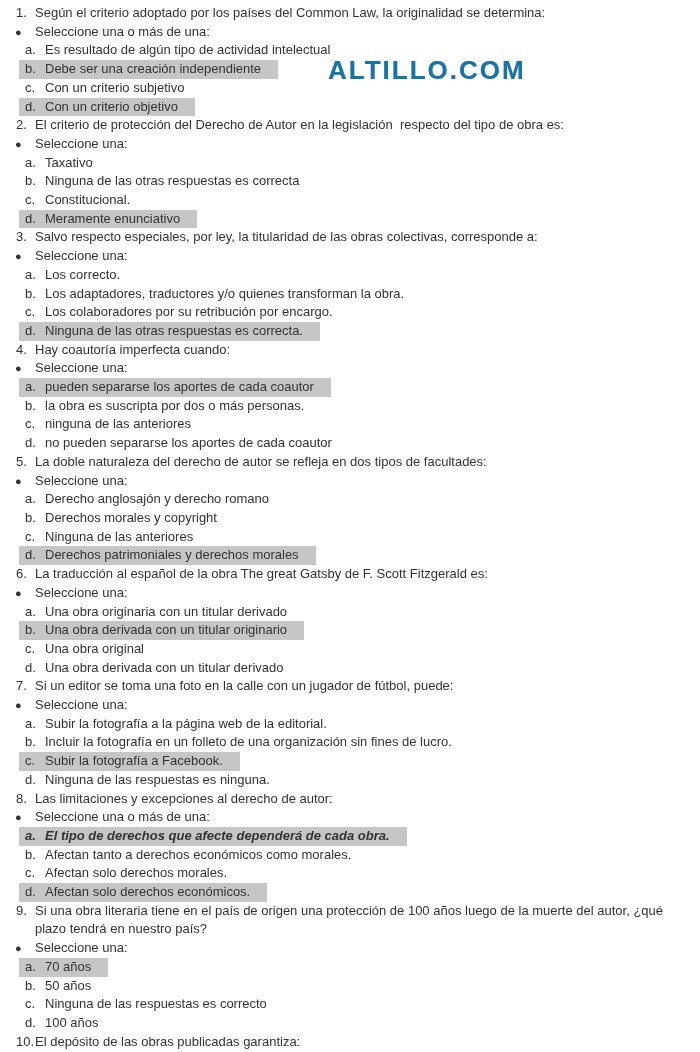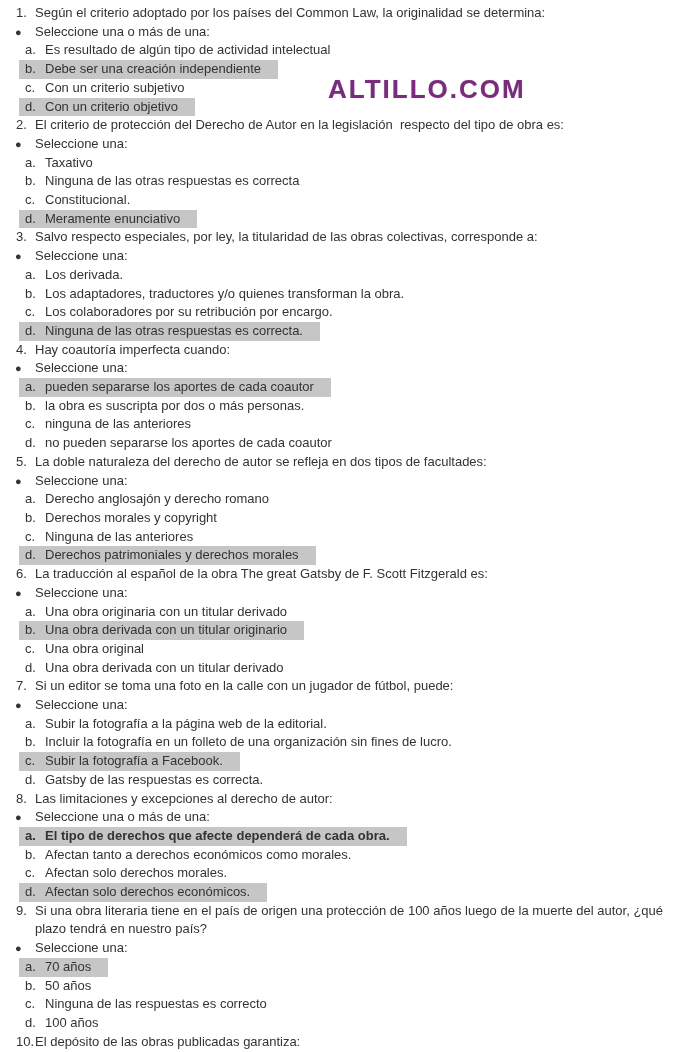--- a/index.html
+++ b/index.html
@@ -16,25 +16,25 @@
     font-family: "Liberation Sans", "DejaVu Sans", sans-serif;
     font-size: 13px;
     line-height: 18.7px;
     color: #333333;
     padding-top: 4px;
     box-sizing: border-box;
   }
   .watermark {
     position: absolute;
     left: 328px;
-    top: 76px;
+    top: 57px;
     font-size: 26px;
     line-height: 26px;
     font-weight: bold;
-    color: #701a75;
+    color: #0369a1;
     letter-spacing: 2px;
     opacity: 0.92;
     text-shadow: 0 0 1px #a5a5a5;
     pointer-events: none;
     white-space: nowrap;
   }
   .row {
     display: flex;
     align-items: baseline;
   }
@@ -57,21 +57,21 @@
   }
   
   .o-row { padding-left: 19px; }
   .opt-inner {
     display: inline-block;
   }
   .opt-inner.hl {
     background: #c6c6c6;
     padding-right: 17px;
   }
-  .opt-inner.bold { font-weight: bold; }
+  .opt-inner.bold { font-weight: bold; font-style: italic; }
   .o-letter {
     display: inline-block;
     width: 26px;
     padding-left: 6px;
     box-sizing: border-box;
   }
   .o-txt { white-space: pre-wrap; }
 </style>
 </head>
 <body>
@@ -121,21 +121,21 @@
       </div>
       <div class="row q-row">
         <span class="q-num">3.</span>
         <span class="q-txt">Salvo respecto especiales, por ley, la titularidad de las obras colectivas, corresponde a:</span>
       </div>
       <div class="row b-row">
         <span class="b-glyph">●</span>
         <span class="q-txt">Seleccione una:</span>
       </div>
       <div class="row o-row">
-        <span class="opt-inner"><span class="o-letter">a.</span><span class="o-txt">Los derivada.</span></span>
+        <span class="opt-inner"><span class="o-letter">a.</span><span class="o-txt">Los correcto.</span></span>
       </div>
       <div class="row o-row">
         <span class="opt-inner"><span class="o-letter">b.</span><span class="o-txt">Los adaptadores, traductores y/o quienes transforman la obra.</span></span>
       </div>
       <div class="row o-row">
         <span class="opt-inner"><span class="o-letter">c.</span><span class="o-txt">Los colaboradores por su retribución por encargo.</span></span>
       </div>
       <div class="row o-row">
         <span class="opt-inner hl"><span class="o-letter">d.</span><span class="o-txt">Ninguna de las otras respuestas es correcta.</span></span>
       </div>
@@ -210,21 +210,21 @@
       <div class="row o-row">
         <span class="opt-inner"><span class="o-letter">a.</span><span class="o-txt">Subir la fotografía a la página web de la editorial.</span></span>
       </div>
       <div class="row o-row">
         <span class="opt-inner"><span class="o-letter">b.</span><span class="o-txt">Incluir la fotografía en un folleto de una organización sin fines de lucro.</span></span>
       </div>
       <div class="row o-row">
         <span class="opt-inner hl"><span class="o-letter">c.</span><span class="o-txt">Subir la fotografía a Facebook.</span></span>
       </div>
       <div class="row o-row">
-        <span class="opt-inner"><span class="o-letter">d.</span><span class="o-txt">Gatsby de las respuestas es correcta.</span></span>
+        <span class="opt-inner"><span class="o-letter">d.</span><span class="o-txt">Ninguna de las respuestas es ninguna.</span></span>
       </div>
       <div class="row q-row">
         <span class="q-num">8.</span>
         <span class="q-txt">Las limitaciones y excepciones al derecho de autor:</span>
       </div>
       <div class="row b-row">
         <span class="b-glyph">●</span>
         <span class="q-txt">Seleccione una o más de una:</span>
       </div>
       <div class="row o-row">

